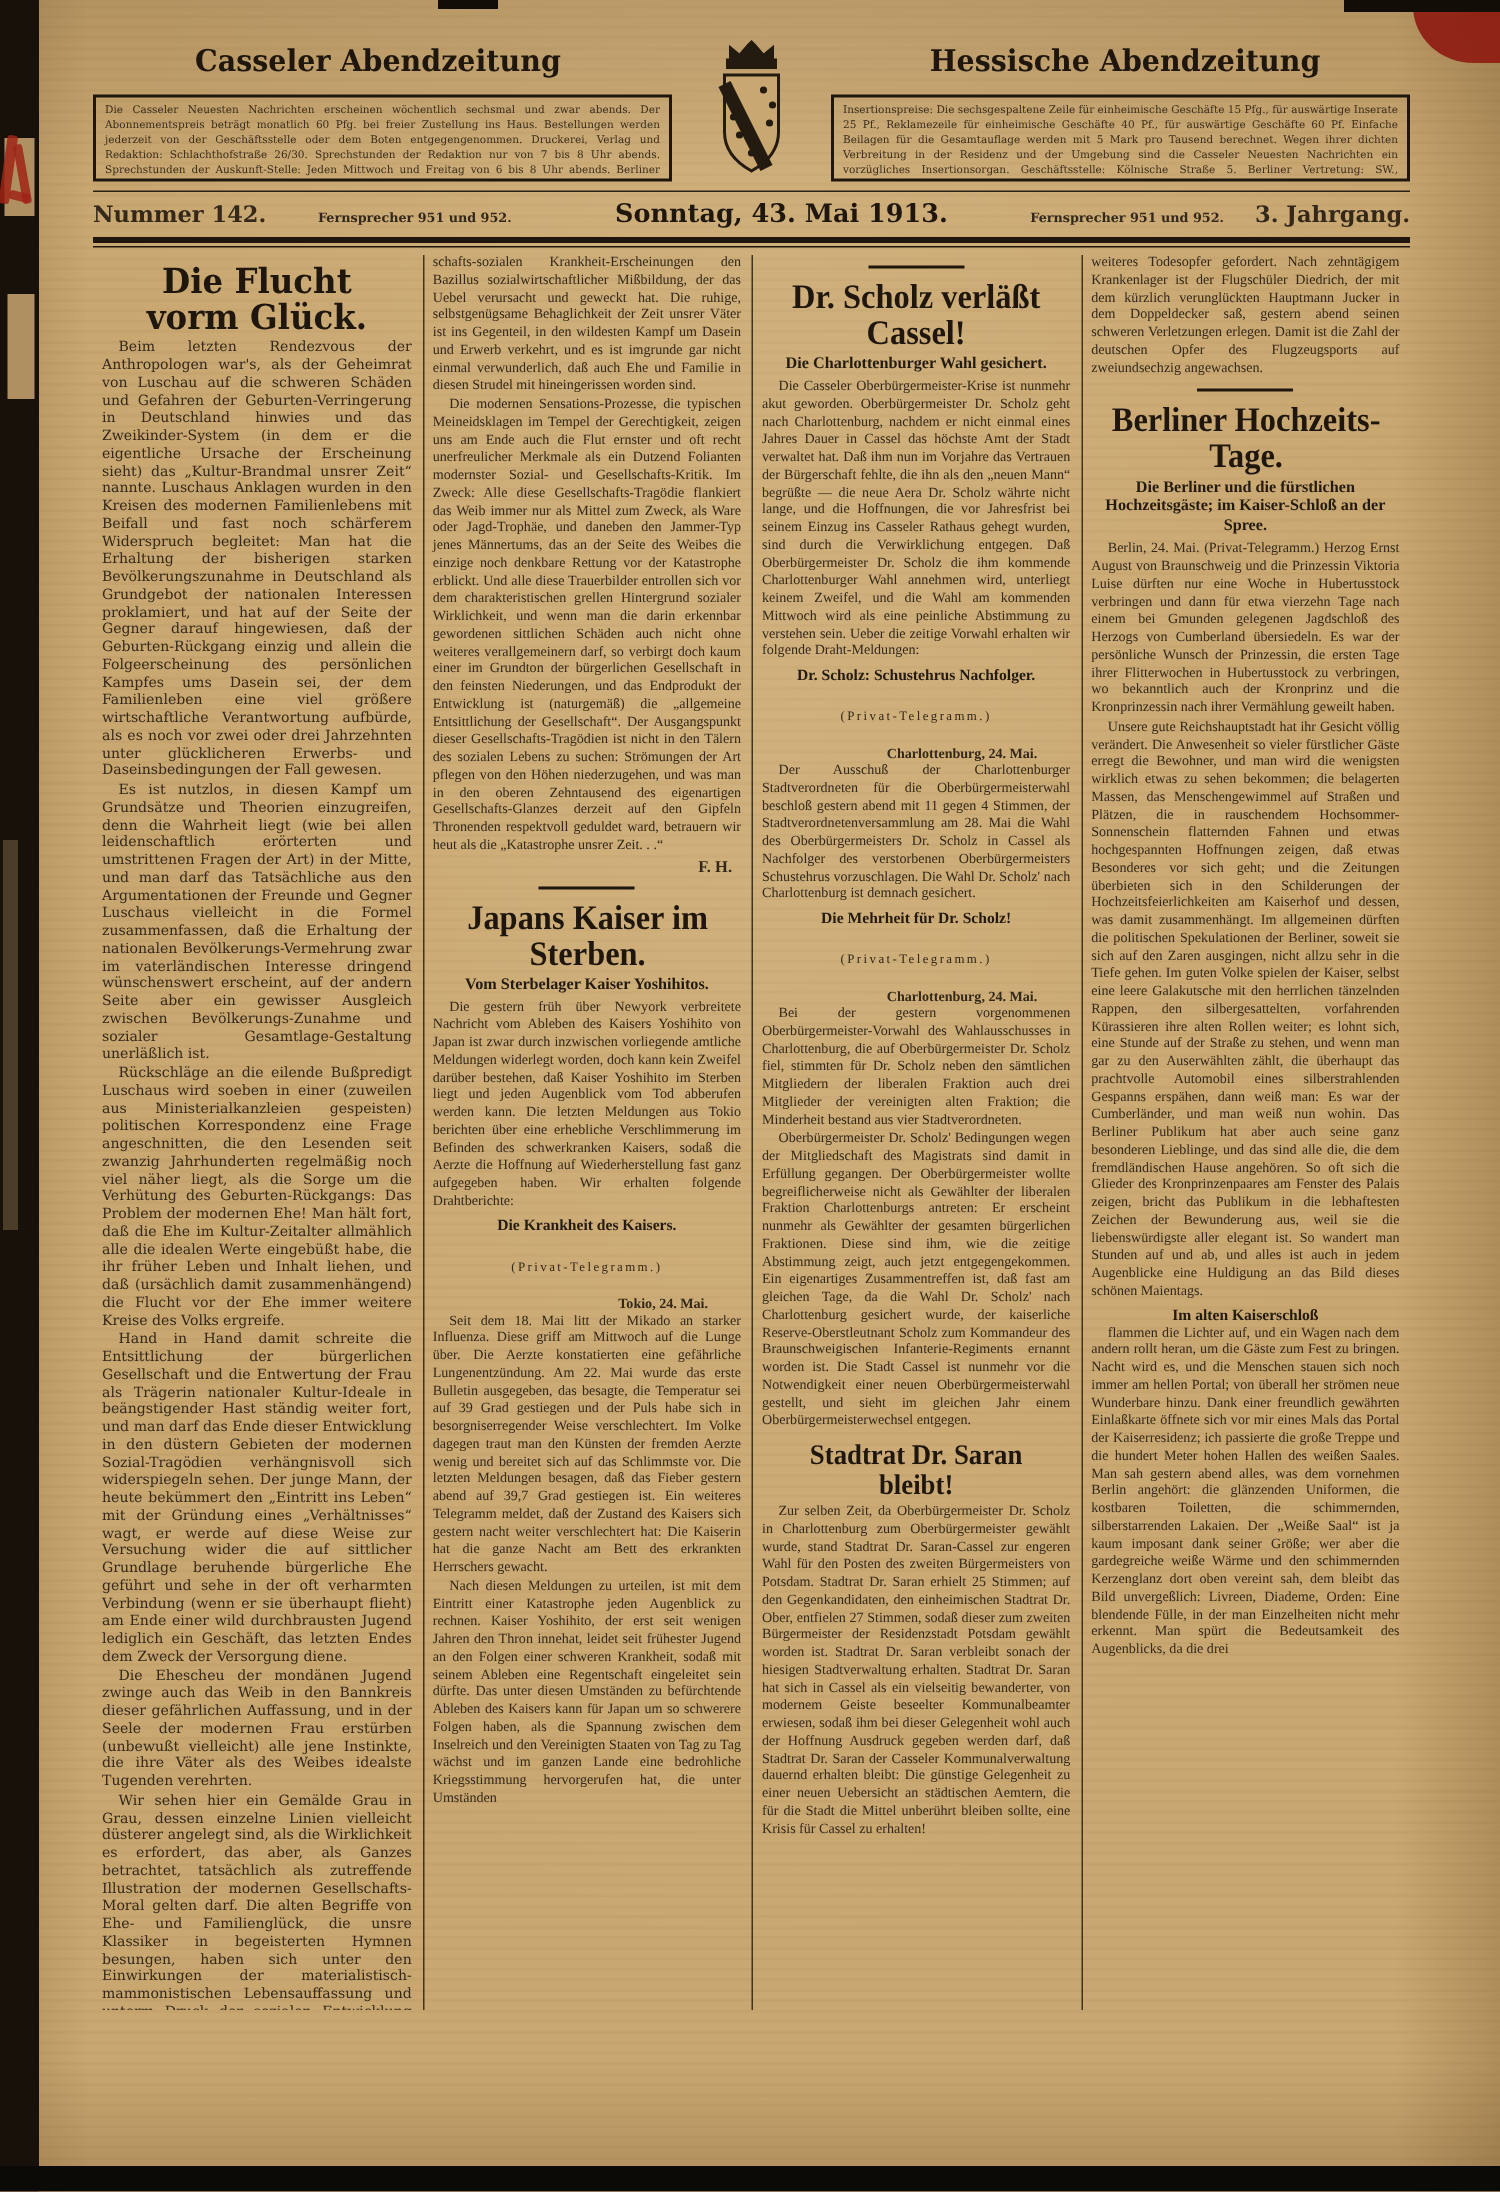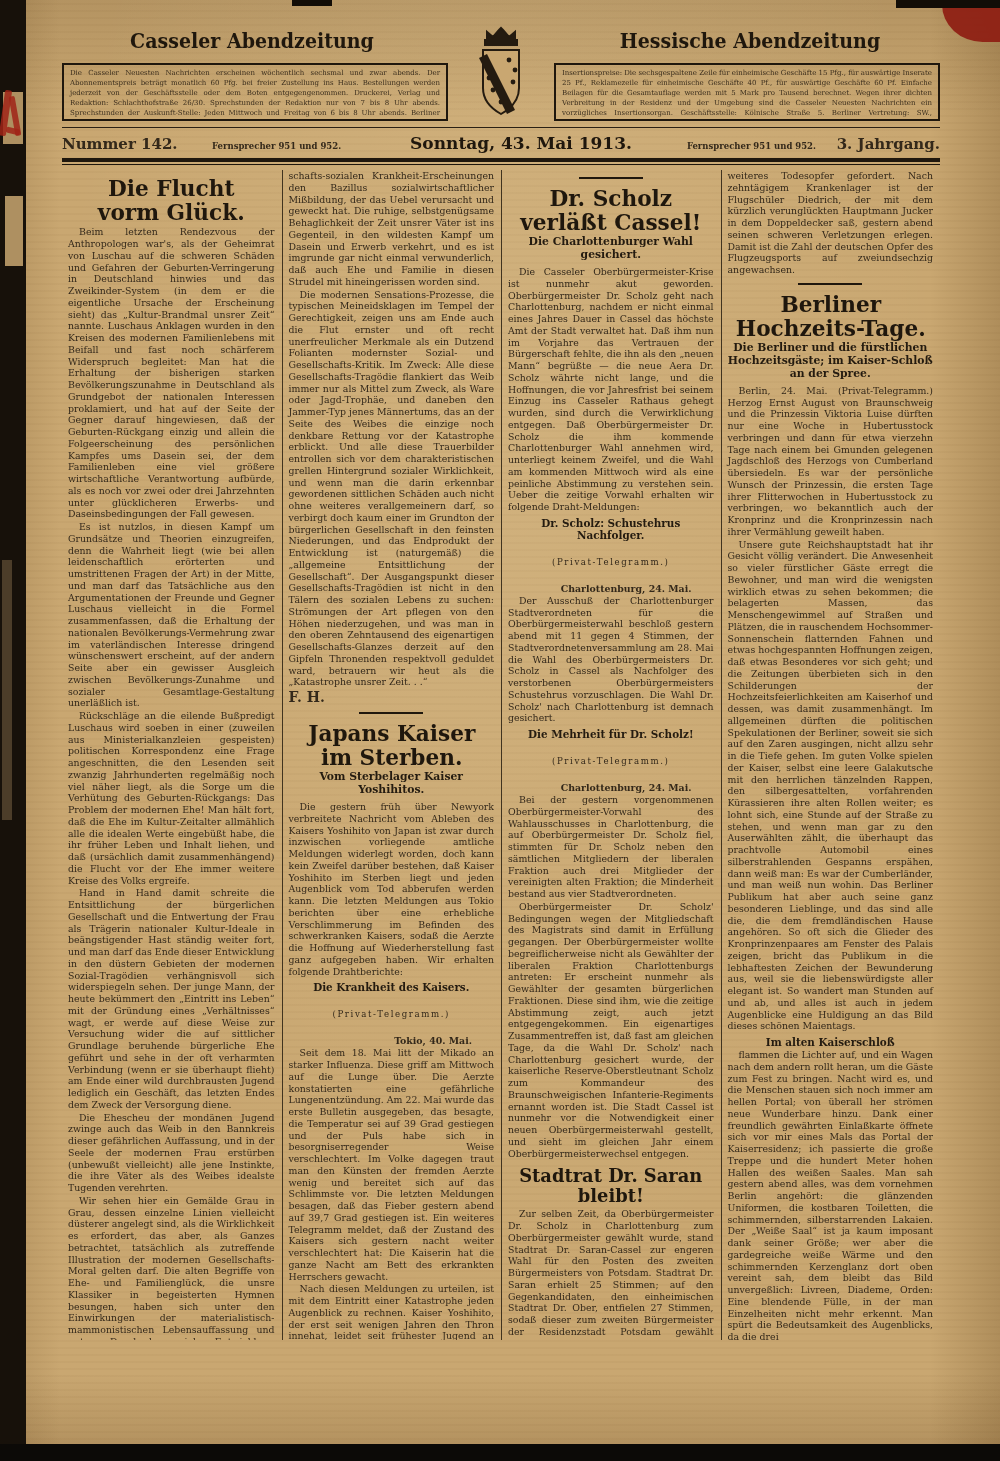--- a/index.html
+++ b/index.html
@@ -56,35 +56,35 @@
   .dl-issue{font-size:15px;font-weight:bold;width:150px;}
   .dl-phone{font-size:8.5px;font-weight:bold;width:170px;}
   .dl-date{font-size:17px;font-weight:bold;flex:1;text-align:center;color:var(--ink-dark);}
   .dl-phone2{font-size:8.5px;font-weight:bold;width:170px;text-align:right;padding-right:14px;}
   .dl-vol{font-size:15px;font-weight:bold;width:110px;text-align:right;}
   .thick-rule{height:4px;background:var(--ink-dark);margin-top:5px;}
   .thick-rule2{height:1px;background:var(--ink-dark);margin-top:2px;}
 
   .cols{display:flex;margin-top:5px;height:1170px;overflow:hidden;}
   .col{width:219.5px;padding:0 7px 0 6px;height:100%;overflow:hidden;}
-  .col + .col{border-left:1px solid #40331f;}
+  .col + .col{border-left:1px solid #40331f;font-family:Liberation Serif, serif;}
 
   .blk{margin:0;}
   .blk-h1{font-size:23px;font-weight:bold;text-align:center;color:var(--ink-dark);
     margin:6px 0 2px;transform:scaleX(.94);line-height:1.05;}
   .blk-h2{font-size:19px;font-weight:bold;text-align:center;color:var(--ink-dark);
     margin:7px 0 2px;transform:scaleX(.94);line-height:1.05;}
   .blk-subhead{font-size:10.8px;font-weight:bold;text-align:center;margin:2px 0 4px;
     line-height:1.2;color:#241b10;}
   .blk-minorhead{font-size:10.4px;font-weight:bold;text-align:center;margin:4px 0 1px;color:#241b10;}
   .blk-telegram{font-size:8.6px;text-align:center;letter-spacing:1.6px;margin:16px;}
   .blk-cityline{font-size:9.4px;font-weight:bold;text-align:right;padding-right:22px;margin:1px 0;}
   .blk-para,.blk-paracont{font-size:9.4px;line-height:1.25;text-align:justify;margin:0 0 1px;}
   .blk-para{text-indent:11px;}
-  .blk-signature{font-size:14px;text-align:left;padding-right:6px;font-weight:bold;margin:1px 0 0;}
+  .blk-signature{font-size:11px;text-align:right;padding-right:6px;font-weight:bold;margin:1px 0 0;}
   .blk-rule{width:64px;height:0;border-top:2px solid var(--ink-dark);margin:7px auto;}
 </style>
 </head>
 <body>
 
 <div class="edge-left"></div>
 <div class="edge-patch patch-a"></div>
 <div class="edge-patch patch-b"></div>
 <div class="edge-patch patch-c"></div>
 <div class="red-scribble scrib1"></div>
@@ -152,21 +152,21 @@
     <div class="col">
         <div class="blk blk-paracont">schafts-sozialen Krankheit-Erscheinungen den Bazillus sozialwirtschaftlicher Mißbildung, der das Uebel verursacht und geweckt hat. Die ruhige, selbstgenügsame Behaglichkeit der Zeit unsrer Väter ist ins Gegenteil, in den wildesten Kampf um Dasein und Erwerb verkehrt, und es ist imgrunde gar nicht einmal verwunderlich, daß auch Ehe und Familie in diesen Strudel mit hineingerissen worden sind.</div>
         <div class="blk blk-para">Die modernen Sensations-Prozesse, die typischen Meineidsklagen im Tempel der Gerechtigkeit, zeigen uns am Ende auch die Flut ernster und oft recht unerfreulicher Merkmale als ein Dutzend Folianten modernster Sozial- und Gesellschafts-Kritik. Im Zweck: Alle diese Gesellschafts-Tragödie flankiert das Weib immer nur als Mittel zum Zweck, als Ware oder Jagd-Trophäe, und daneben den Jammer-Typ jenes Männertums, das an der Seite des Weibes die einzige noch denkbare Rettung vor der Katastrophe erblickt. Und alle diese Trauerbilder entrollen sich vor dem charakteristischen grellen Hintergrund sozialer Wirklichkeit, und wenn man die darin erkennbar gewordenen sittlichen Schäden auch nicht ohne weiteres verallgemeinern darf, so verbirgt doch kaum einer im Grundton der bürgerlichen Gesellschaft in den feinsten Niederungen, und das Endprodukt der Entwicklung ist (naturgemäß) die „allgemeine Entsittlichung der Gesellschaft“. Der Ausgangspunkt dieser Gesellschafts-Tragödien ist nicht in den Tälern des sozialen Lebens zu suchen: Strömungen der Art pflegen von den Höhen niederzugehen, und was man in den oberen Zehntausend des eigenartigen Gesellschafts-Glanzes derzeit auf den Gipfeln Thronenden respektvoll geduldet ward, betrauern wir heut als die „Katastrophe unsrer Zeit. . .“</div>
         <div class="blk blk-signature">F. H.</div>
         <div class="blk blk-rule"></div>
         <div class="blk blk-h1">Japans Kaiser im Sterben.</div>
         <div class="blk blk-subhead">Vom Sterbelager Kaiser Yoshihitos.</div>
         <div class="blk blk-para">Die gestern früh über Newyork verbreitete Nachricht vom Ableben des Kaisers Yoshihito von Japan ist zwar durch inzwischen vorliegende amtliche Meldungen widerlegt worden, doch kann kein Zweifel darüber bestehen, daß Kaiser Yoshihito im Sterben liegt und jeden Augenblick vom Tod abberufen werden kann. Die letzten Meldungen aus Tokio berichten über eine erhebliche Verschlimmerung im Befinden des schwerkranken Kaisers, sodaß die Aerzte die Hoffnung auf Wiederherstellung fast ganz aufgegeben haben. Wir erhalten folgende Drahtberichte:</div>
         <div class="blk blk-minorhead">Die Krankheit des Kaisers.</div>
         <div class="blk blk-telegram">(Privat-Telegramm.)</div>
-        <div class="blk blk-cityline">Tokio, 40. Mai.</div>
+        <div class="blk blk-cityline">Tokio, 24. Mai.</div>
         <div class="blk blk-para">Seit dem 18. Mai litt der Mikado an starker Influenza. Diese griff am Mittwoch auf die Lunge über. Die Aerzte konstatierten eine gefährliche Lungenentzündung. Am 22. Mai wurde das erste Bulletin ausgegeben, das besagte, die Temperatur sei auf 39 Grad gestiegen und der Puls habe sich in besorgniserregender Weise verschlechtert. Im Volke dagegen traut man den Künsten der fremden Aerzte wenig und bereitet sich auf das Schlimmste vor. Die letzten Meldungen besagen, daß das Fieber gestern abend auf 39,7 Grad gestiegen ist. Ein weiteres Telegramm meldet, daß der Zustand des Kaisers sich gestern nacht weiter verschlechtert hat: Die Kaiserin hat die ganze Nacht am Bett des erkrankten Herrschers gewacht.</div>
         <div class="blk blk-para">Nach diesen Meldungen zu urteilen, ist mit dem Eintritt einer Katastrophe jeden Augenblick zu rechnen. Kaiser Yoshihito, der erst seit wenigen Jahren den Thron innehat, leidet seit frühester Jugend an den Folgen einer schweren Krankheit, sodaß mit seinem Ableben eine Regentschaft eingeleitet sein dürfte. Das unter diesen Umständen zu befürchtende Ableben des Kaisers kann für Japan um so schwerere Folgen haben, als die Spannung zwischen dem Inselreich und den Vereinigten Staaten von Tag zu Tag wächst und im ganzen Lande eine bedrohliche Kriegsstimmung hervorgerufen hat, die unter Umständen</div>
       </div>
     <div class="col">
         <div class="blk blk-rule"></div>
         <div class="blk blk-h1">Dr. Scholz verläßt Cassel!</div>
         <div class="blk blk-subhead">Die Charlottenburger Wahl gesichert.</div>
         <div class="blk blk-para">Die Casseler Oberbürgermeister-Krise ist nunmehr akut geworden. Oberbürgermeister Dr. Scholz geht nach Charlottenburg, nachdem er nicht einmal eines Jahres Dauer in Cassel das höchste Amt der Stadt verwaltet hat. Daß ihm nun im Vorjahre das Vertrauen der Bürgerschaft fehlte, die ihn als den „neuen Mann“ begrüßte — die neue Aera Dr. Scholz währte nicht lange, und die Hoffnungen, die vor Jahresfrist bei seinem Einzug ins Casseler Rathaus gehegt wurden, sind durch die Verwirklichung entgegen. Daß Oberbürgermeister Dr. Scholz die ihm kommende Charlottenburger Wahl annehmen wird, unterliegt keinem Zweifel, und die Wahl am kommenden Mittwoch wird als eine peinliche Abstimmung zu verstehen sein. Ueber die zeitige Vorwahl erhalten wir folgende Draht-Meldungen:</div>
         <div class="blk blk-minorhead">Dr. Scholz: Schustehrus Nachfolger.</div>
         <div class="blk blk-telegram">(Privat-Telegramm.)</div>

